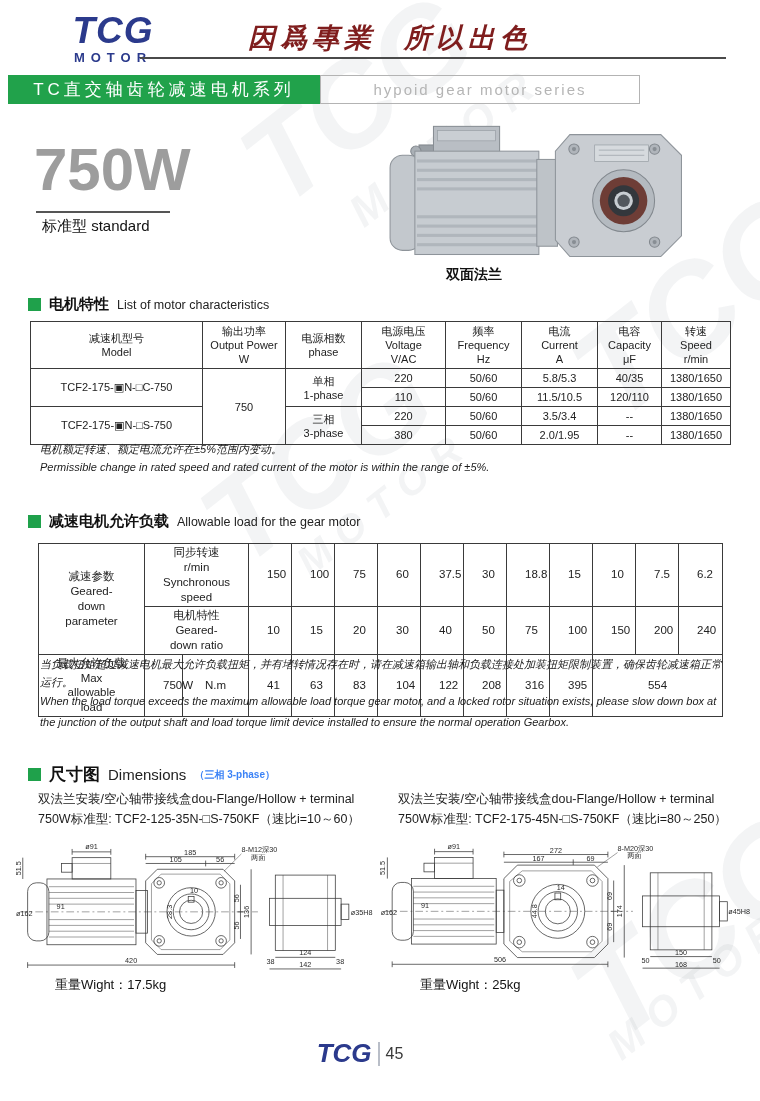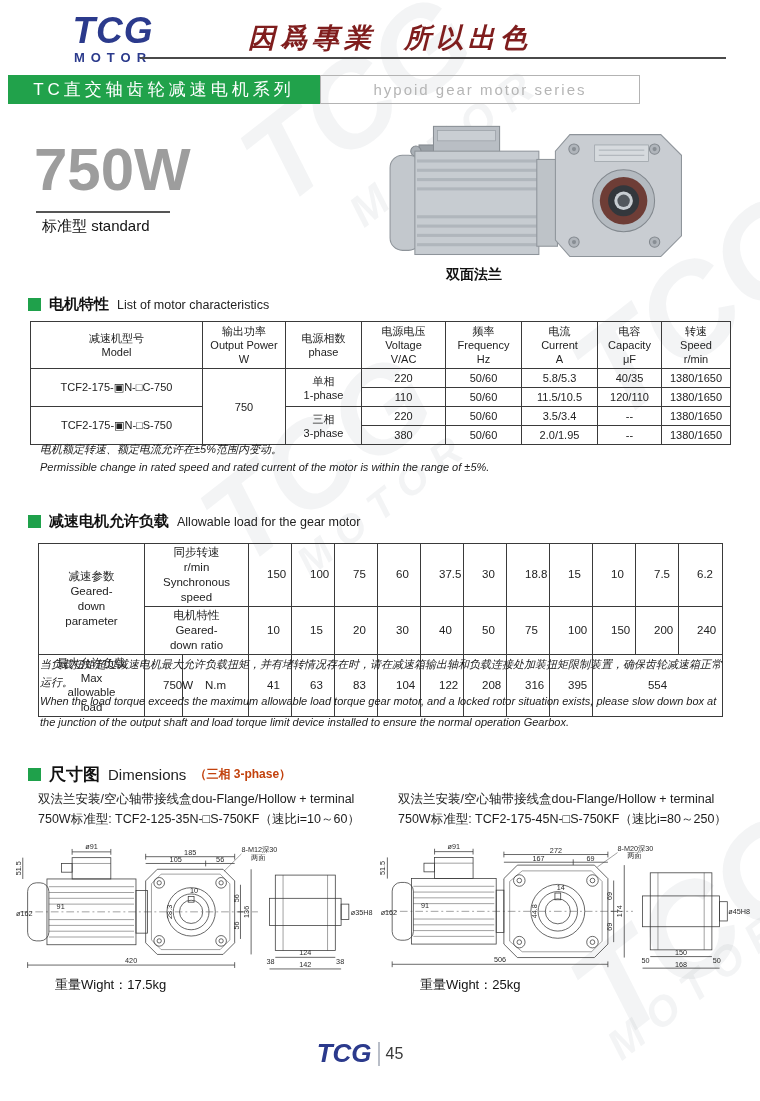--- a/index.html
+++ b/index.html
@@ -21,21 +21,21 @@
   .power-underline{border-top:2px solid #555;height:0;}
   .power-sub{font-size:15px;color:#111;}
   .photo-caption{font-size:14px;font-weight:bold;color:#111;}
   
   .sec{display:flex;align-items:center;gap:8px;}
   .sec .sq{width:13px;height:13px;background:#1fa14b;flex:0 0 auto;}
   .sec .cn{font-size:15px;font-weight:bold;color:#111;}
   .sec .en{font-size:12.5px;color:#222;}
   .sec .cn.big{font-size:17px;}
   .sec .en.big{font-size:15px;}
-  .sec .ph{font-size:12px;font-weight:bold;color:#c2410c;}
+  .sec .ph{font-size:10px;font-weight:bold;color:#3b82f6;}
   
   table{border-collapse:collapse;table-layout:fixed;}
   .spec th,.spec td{border:1px solid #3a3a3a;text-align:center;vertical-align:middle;padding:1px 2px;font-weight:normal;}
   .spec th{font-size:11px;line-height:1.3;}
   .spec td{font-size:11px;height:16px;}
   .load th,.load td{border:1px solid #3a3a3a;text-align:center;vertical-align:middle;padding:1px 18px;font-weight:normal;font-size:11.5px;line-height:1.3;}
   .note{font-size:11px;line-height:1.65;color:#1c1c1c;font-style:italic;}
   .dim-desc{font-size:12.5px;line-height:1.6;color:#1c1c1c;}
   .weight{font-size:13px;color:#111;}
   

